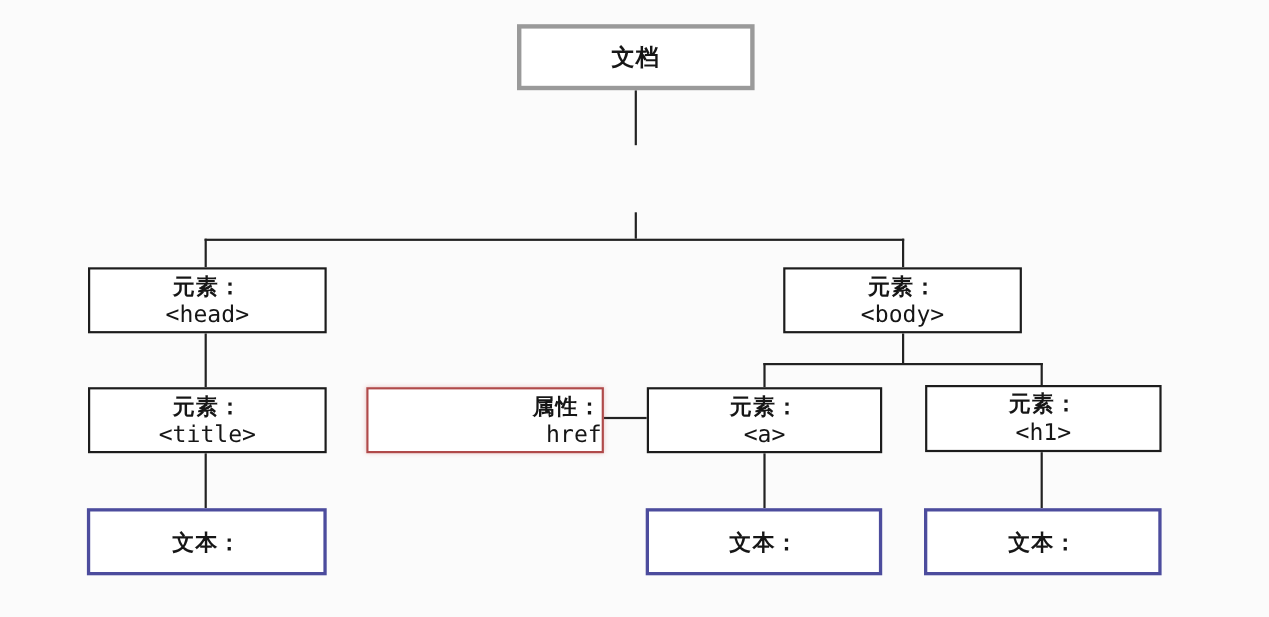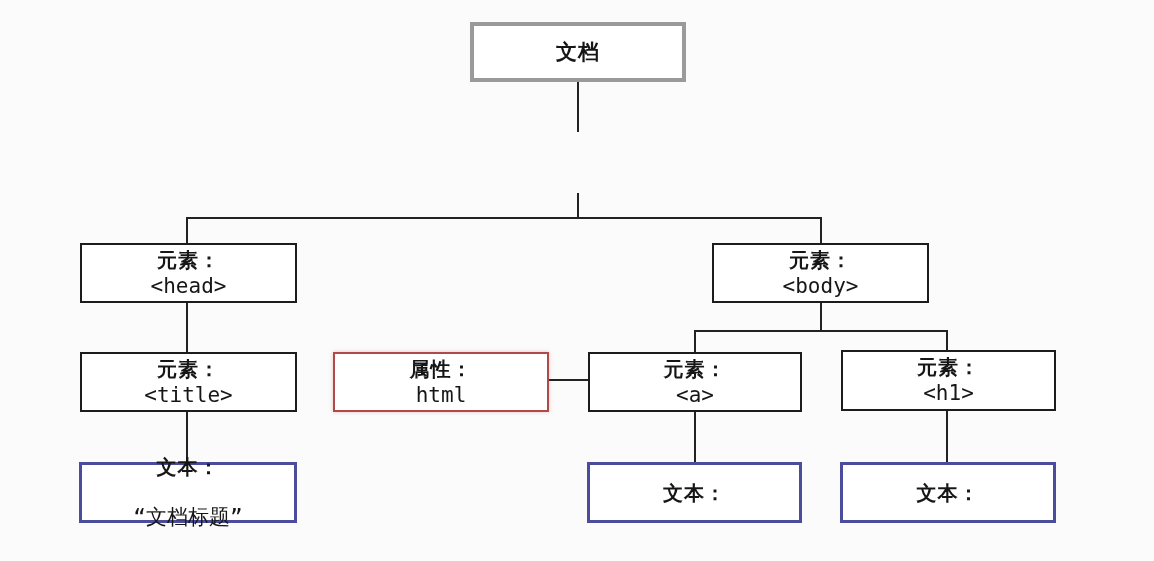--- a/index.html
+++ b/index.html
@@ -58,21 +58,21 @@
     position: absolute;
     background: var(--line-color, #222222);
   }
 
   
   #n-document      { left: 470px; top: 22px;  width: 216px; height: 60px; }
   #n-html          { left: 469px; top: 132px; width: 217px; height: 61px; }
   #n-head          { left: 80px;  top: 243px; width: 217px; height: 60px; }
   #n-body          { left: 712px; top: 243px; width: 217px; height: 60px; }
   #n-title         { left: 80px;  top: 352px; width: 217px; height: 60px; }
-  #n-href          { left: 333px; top: 352px; width: 216px; height: 60px; }
+  #n-href          { left: 333px; top: 352px; width: 216px; height: 60px; align-items: flex-end; }
   #n-a             { left: 588px; top: 352px; width: 214px; height: 60px; }
   #n-h1            { left: 841px; top: 350px; width: 215px; height: 61px; }
   #n-text-title    { left: 79px;  top: 462px; width: 218px; height: 61px; }
   #n-text-link     { left: 587px; top: 462px; width: 215px; height: 61px; }
   #n-text-heading  { left: 840px; top: 462px; width: 216px; height: 61px; }
 
   
   #l-doc-html      { left: 577px; top: 82px;  width: 2px;   height: 50px; }
   #l-html-stem     { left: 577px; top: 193px; width: 2px;   height: 24px; }
   #l-h1-bar        { left: 186px; top: 217px; width: 636px; height: 2px; }
@@ -123,36 +123,35 @@
     <div class="value">&lt;body&gt;</div>
   </div>
 
   <div class="node element" id="n-title">
     <div class="label">元素：</div>
     <div class="value">&lt;title&gt;</div>
   </div>
 
   <div class="node attribute" id="n-href">
     <div class="label">属性：</div>
-    <div class="value">html</div>
+    <div class="value">href</div>
   </div>
 
   <div class="node element" id="n-a">
     <div class="label">元素：</div>
     <div class="value">&lt;a&gt;</div>
   </div>
 
   <div class="node element" id="n-h1">
     <div class="label">元素：</div>
     <div class="value">&lt;h1&gt;</div>
   </div>
 
   <div class="node textnode" id="n-text-title">
     <div class="label">文本：</div>
-    <div class="value">“文档标题”</div>
   </div>
 
   <div class="node textnode" id="n-text-link">
     <div class="label">文本：</div>
   </div>
 
   <div class="node textnode" id="n-text-heading">
     <div class="label">文本：</div>
   </div>
 

